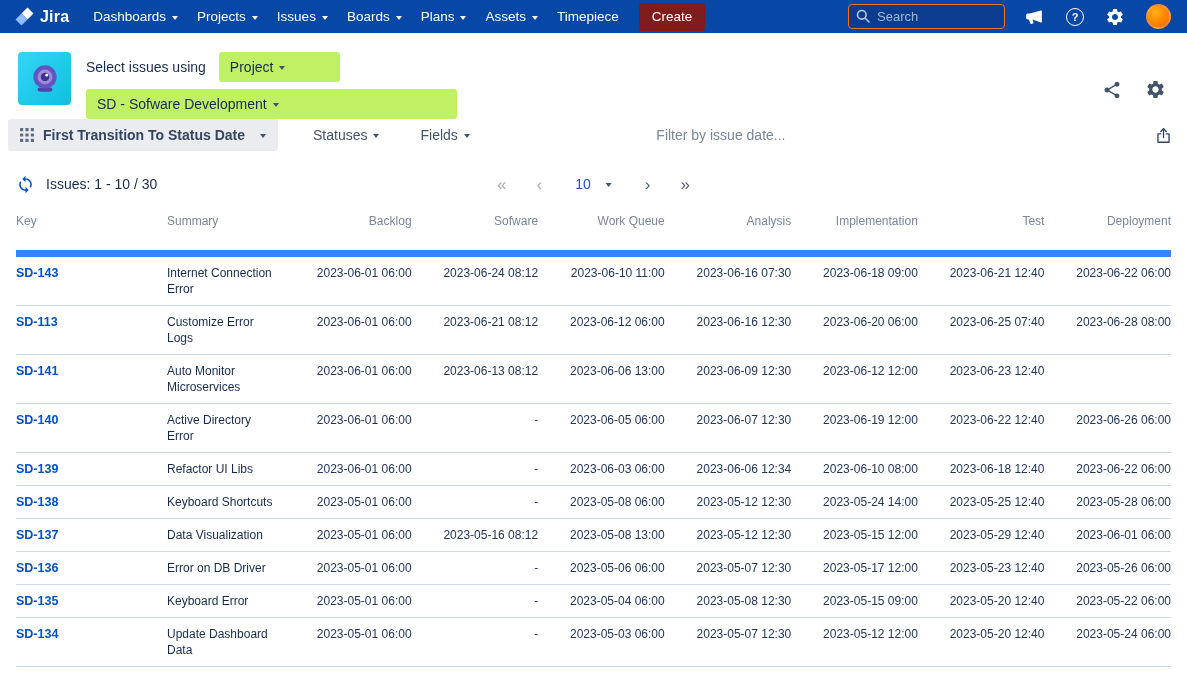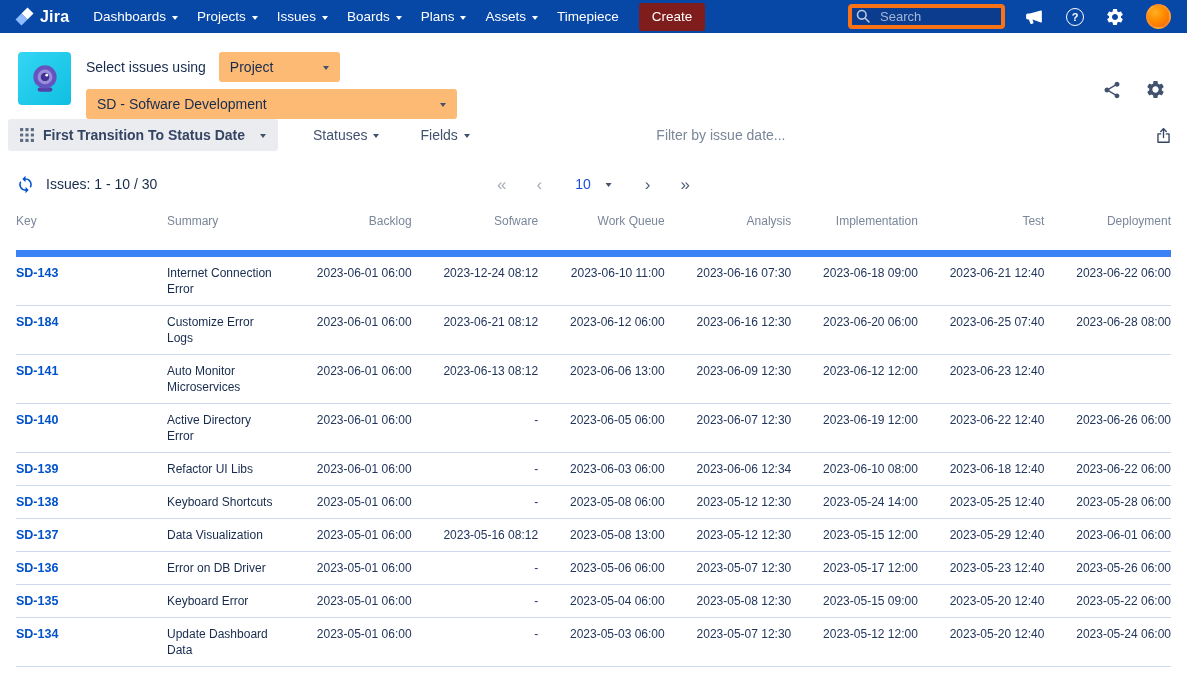--- a/index.html
+++ b/index.html
@@ -24,21 +24,21 @@
     width:0; height:0; display:inline-block; margin-left:6px; margin-top:2px;
     border-left:3.5px solid transparent; border-right:3.5px solid transparent;
     border-top:4px solid currentColor;
   }
   .create-btn {
     margin-left:20px; background:#7f1d1d; color:#fff; border:none; border-radius:3px;
     font-family:inherit; font-size:13.5px; font-weight:500; padding:0 13px; height:28px; cursor:pointer;
   }
   .search-wrap { margin-left:auto; position:relative; width:157px; height:25px; }
   .search-input {
-    width:100%; height:100%; background:#0B3C8D; border:4px solid #f97316; border-radius:4px;
+    width:100%; height:100%; background:#0B3C8D; border:1px solid #f97316; border-radius:4px;
     color:#fff; padding:0 8px 0 28px; font-size:13px; font-family:inherit; outline:none;
   }
   .search-input::placeholder { color:#A4B6D6; }
   .search-icon-wrap { position:absolute; left:7px; top:4px; pointer-events:none; }
   .nav-icons { display:flex; align-items:center; gap:21px; margin-left:19px; margin-right:4px; }
   .nav-icon-btn { background:none; border:none; padding:0; cursor:pointer; display:flex; align-items:center; }
   .help-circle {
     width:18px; height:18px; border:1.8px solid #fff; border-radius:50%;
     display:flex; align-items:center; justify-content:center;
     font-size:11px; font-weight:700; color:#fff;
@@ -53,22 +53,22 @@
   .header-section { display:flex; padding:19px 16px 0 18px; }
   .app-icon {
     width:53px; height:53px; border-radius:4px; flex:0 0 auto;
     background:linear-gradient(135deg,#35D6F4 0%, #0FBFE0 100%);
     display:flex; align-items:center; justify-content:center;
   }
   .header-mid { margin-left:15px; display:flex; flex-direction:column; }
   .hrow1 { display:flex; align-items:center; gap:13px; height:30px; }
   .select-label { font-size:14px; color:#172B4D; }
   .dd {
-    background:#fdba74; border-radius:3px; height:30px; display:flex; align-items:center;
-    justify-content:space-between; padding:0 11px; font-size:14px; color:#172B4D; cursor:pointer;
+    background:#bef264; border-radius:3px; height:30px; display:flex; align-items:center;
+    justify-content:flex-start; padding:0 11px; font-size:14px; color:#172B4D; cursor:pointer;
   }
   .dd .chev { color:#42526E; }
   .dd-mode { width:121px; }
   .hrow2 { margin-top:7px; }
   .dd-project { width:371px; }
   .header-icons { margin-left:auto; align-self:center; display:flex; gap:23px; margin-right:5px; margin-top:8px; }
   .icon-btn { background:none; border:none; padding:0; cursor:pointer; display:flex; align-items:center; color:#42526E; }
 
   
   .toolbar { display:flex; align-items:center; padding:0 14px 0 8px; height:32px; }
@@ -298,29 +298,29 @@
       <div class="th num">Analysis</div>
       <div class="th num">Implementation</div>
       <div class="th num">Test</div>
       <div class="th num">Deployment</div>
     </div>
   <div class="tbody">
       <div class="trow">
         <a class="td key">SD-143</a>
         <div class="td summary">Internet Connection Error</div>
         <div class="td num">2023-06-01 06:00</div>
-        <div class="td num">2023-12-24 08:12</div>
+        <div class="td num">2023-06-24 08:12</div>
         <div class="td num">2023-06-10 11:00</div>
         <div class="td num">2023-06-16 07:30</div>
         <div class="td num">2023-06-18 09:00</div>
         <div class="td num">2023-06-21 12:40</div>
         <div class="td num">2023-06-22 06:00</div>
       </div>
       <div class="trow">
-        <a class="td key">SD-184</a>
+        <a class="td key">SD-113</a>
         <div class="td summary">Customize Error Logs</div>
         <div class="td num">2023-06-01 06:00</div>
         <div class="td num">2023-06-21 08:12</div>
         <div class="td num">2023-06-12 06:00</div>
         <div class="td num">2023-06-16 12:30</div>
         <div class="td num">2023-06-20 06:00</div>
         <div class="td num">2023-06-25 07:40</div>
         <div class="td num">2023-06-28 08:00</div>
       </div>
       <div class="trow">

